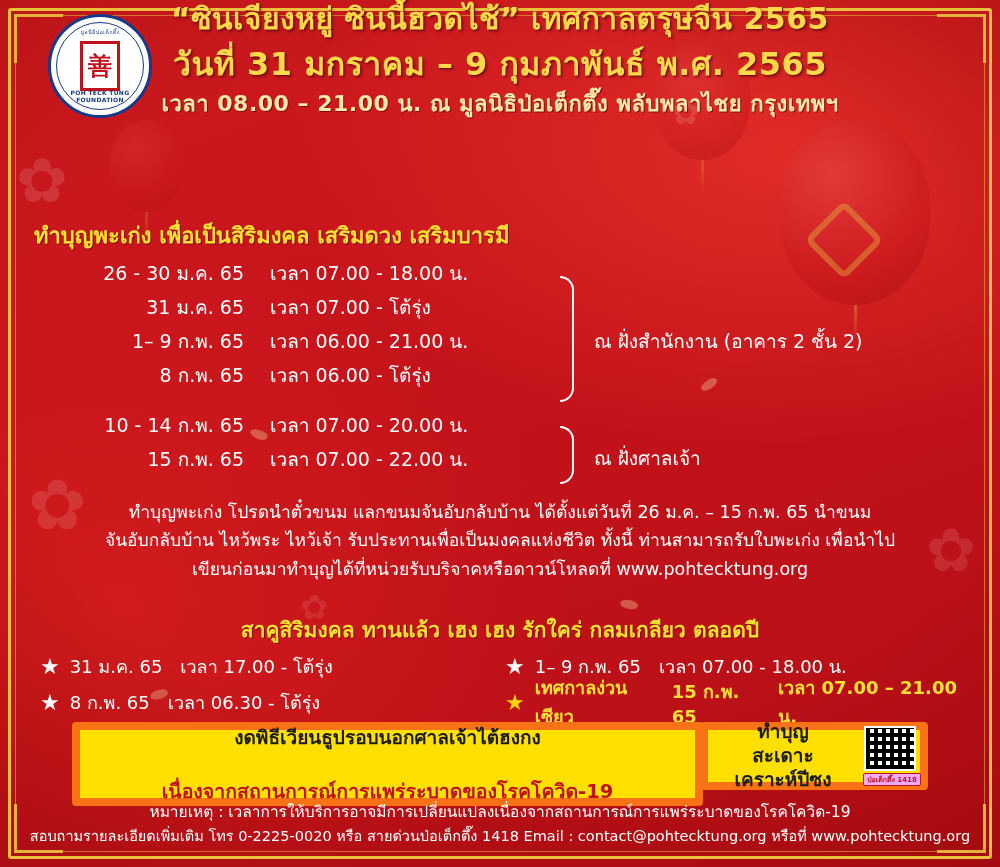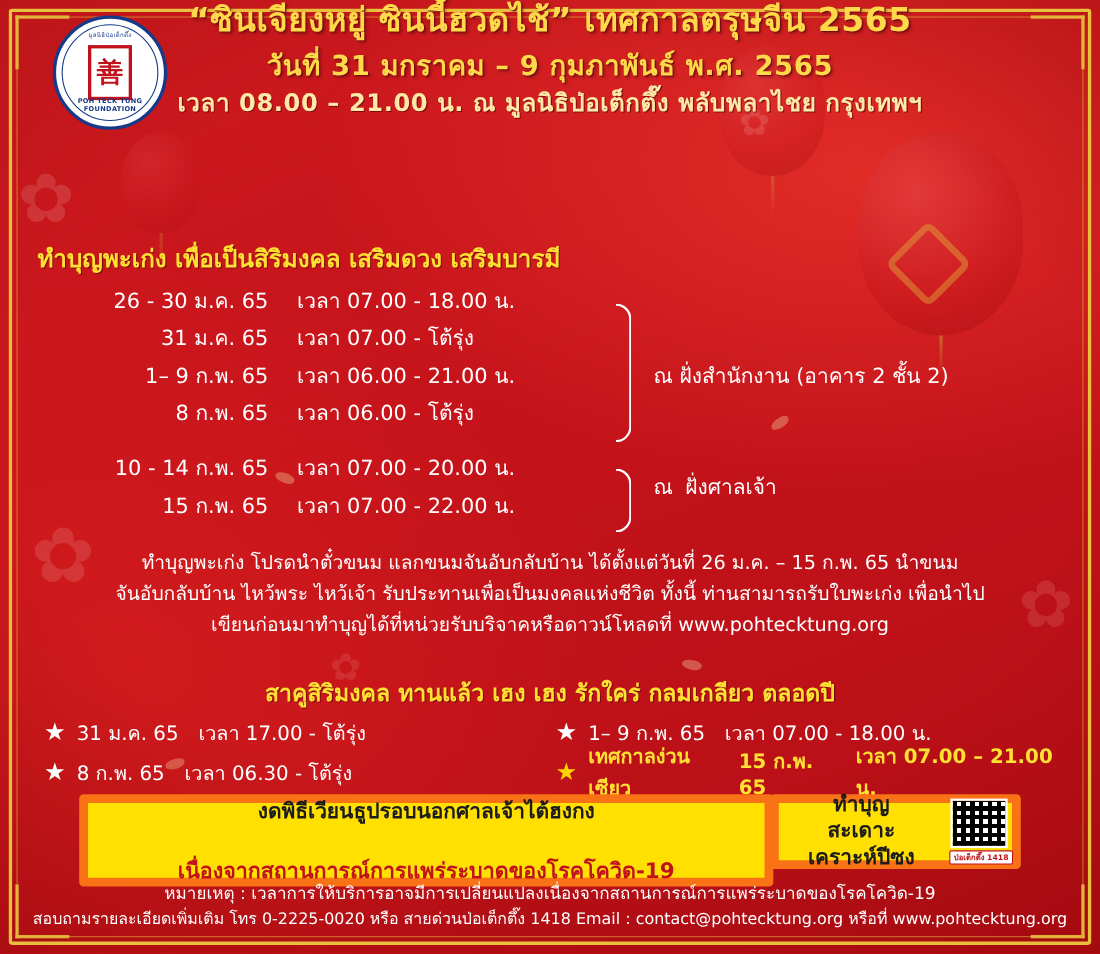--- a/index.html
+++ b/index.html
@@ -66,21 +66,21 @@
   
   .content{position:absolute;inset:0;}
   .hdr{text-align:center;}
   .hdr .l{
     color:#ffd94a;font-weight:bold;letter-spacing:.5px;
     text-shadow:1px 1px 0 #7e0a0e, 2px 2px 3px rgba(0,0,0,.35);
     line-height:1.26;
   }
   .hdr .l1t{font-size:30px;}
   .hdr .l2t{font-size:27px;}
-  .hdr .l3t{font-size:25px;margin-top:6px;}
+  .hdr .l3t{font-size:32px;margin-top:6px;}
   .hdr .l4t{font-size:22px;color:#ffe9a8;margin-top:6px;text-shadow:1px 1px 0 #7e0a0e;}
 
   .sec1-title{
     position:absolute;left:34px;top:218px;font-size:22px;font-weight:bold;color:#ffe033;
     text-shadow:1px 1px 0 #7e0a0e;
   }
   .sched{position:absolute;left:40px;top:258px;width:600px;color:#fff;font-size:19px;}
   .srow{display:flex;align-items:baseline;height:34px;}
   .srow .d{width:230px;text-align:right;padding-right:26px;box-sizing:border-box;}
   .srow .t{width:300px;}
@@ -112,21 +112,21 @@
   .ybox1{left:72px;top:722px;width:615px;height:68px;display:flex;flex-direction:column;justify-content:center;}
   .ybox1 .r1{font-size:19px;color:#1c1c1c;}
   .ybox1 .r2{font-size:19.5px;color:#c1121c;margin-top:4px;}
   .ybox2{left:700px;top:722px;width:228px;height:68px;display:flex;align-items:center;justify-content:flex-start;padding-left:14px;box-sizing:border-box;}
   .ybox2 .txt{font-size:19px;color:#1c1c1c;line-height:1.25;text-align:center;flex:1;}
   .qr{width:52px;height:52px;background:
       repeating-linear-gradient(90deg,#000 0 4px,#fff 4px 8px),
       repeating-linear-gradient(0deg,#000 0 4px,rgba(255,255,255,0) 4px 8px);
       background-blend-mode:multiply;border:2px solid #fff;box-sizing:border-box;margin-right:4px;}
   .qrwrap{position:relative;width:56px;height:60px;display:flex;flex-direction:column;align-items:center;}
-  .qrcap{font-size:7px;color:#c1121c;background:#ffffff;border:1px solid #c1121c;border-radius:2px;padding:0 3px;margin-top:2px;white-space:nowrap;font-weight:bold;}
+  .qrcap{font-size:7px;color:#c1121c;background:#f0abfc;border:1px solid #c1121c;border-radius:2px;padding:0 3px;margin-top:2px;white-space:nowrap;font-weight:bold;}
   .footer{
     position:absolute;left:0;right:0;top:800px;text-align:center;color:#fff;font-size:15.5px;line-height:1.6;
   }
   .footer .f2l{font-size:14.5px;}
 </style>
 </head>
 <body>
 
 <div class="bg-wrap">
   <div class="bg-grad"></div>
@@ -197,21 +197,21 @@
     </div>
   </div>
 
   <div class="brace" style="left:560px;top:276px;height:126px;width:340px;">
     <div class="bar" style="height:126px;"></div>
     <div class="lbl" style="top:50px;">ณ  ฝั่งสำนักงาน (อาคาร 2 ชั้น 2)</div>
   </div>
 
   <div class="brace" style="left:560px;top:426px;height:58px;width:340px;">
     <div class="bar" style="height:58px;"></div>
-    <div class="lbl" style="top:1px;font-family:Liberation Mono, monospace;">ณ  ฝั่งศาลเจ้า</div>
+    <div class="lbl" style="top:17px;">ณ  ฝั่งศาลเจ้า</div>
   </div>
 
   <div class="note">
     <div>ทำบุญพะเก่ง โปรดนำตั๋วขนม แลกขนมจันอับกลับบ้าน ได้ตั้งแต่วันที่ 26 ม.ค.  –  15 ก.พ. 65  นำขนม</div>
     <div>จันอับกลับบ้าน ไหว้พระ ไหว้เจ้า รับประทานเพื่อเป็นมงคลแห่งชีวิต ทั้งนี้ ท่านสามารถรับใบพะเก่ง เพื่อนำไป</div>
     <div>เขียนก่อนมาทำบุญได้ที่หน่วยรับบริจาคหรือดาวน์โหลดที่ www.pohtecktung.org</div>
   </div>
 
   <div class="sec2-title">สาคูสิริมงคล ทานแล้ว เฮง เฮง รักใคร่ กลมเกลียว ตลอดปี</div>
 

